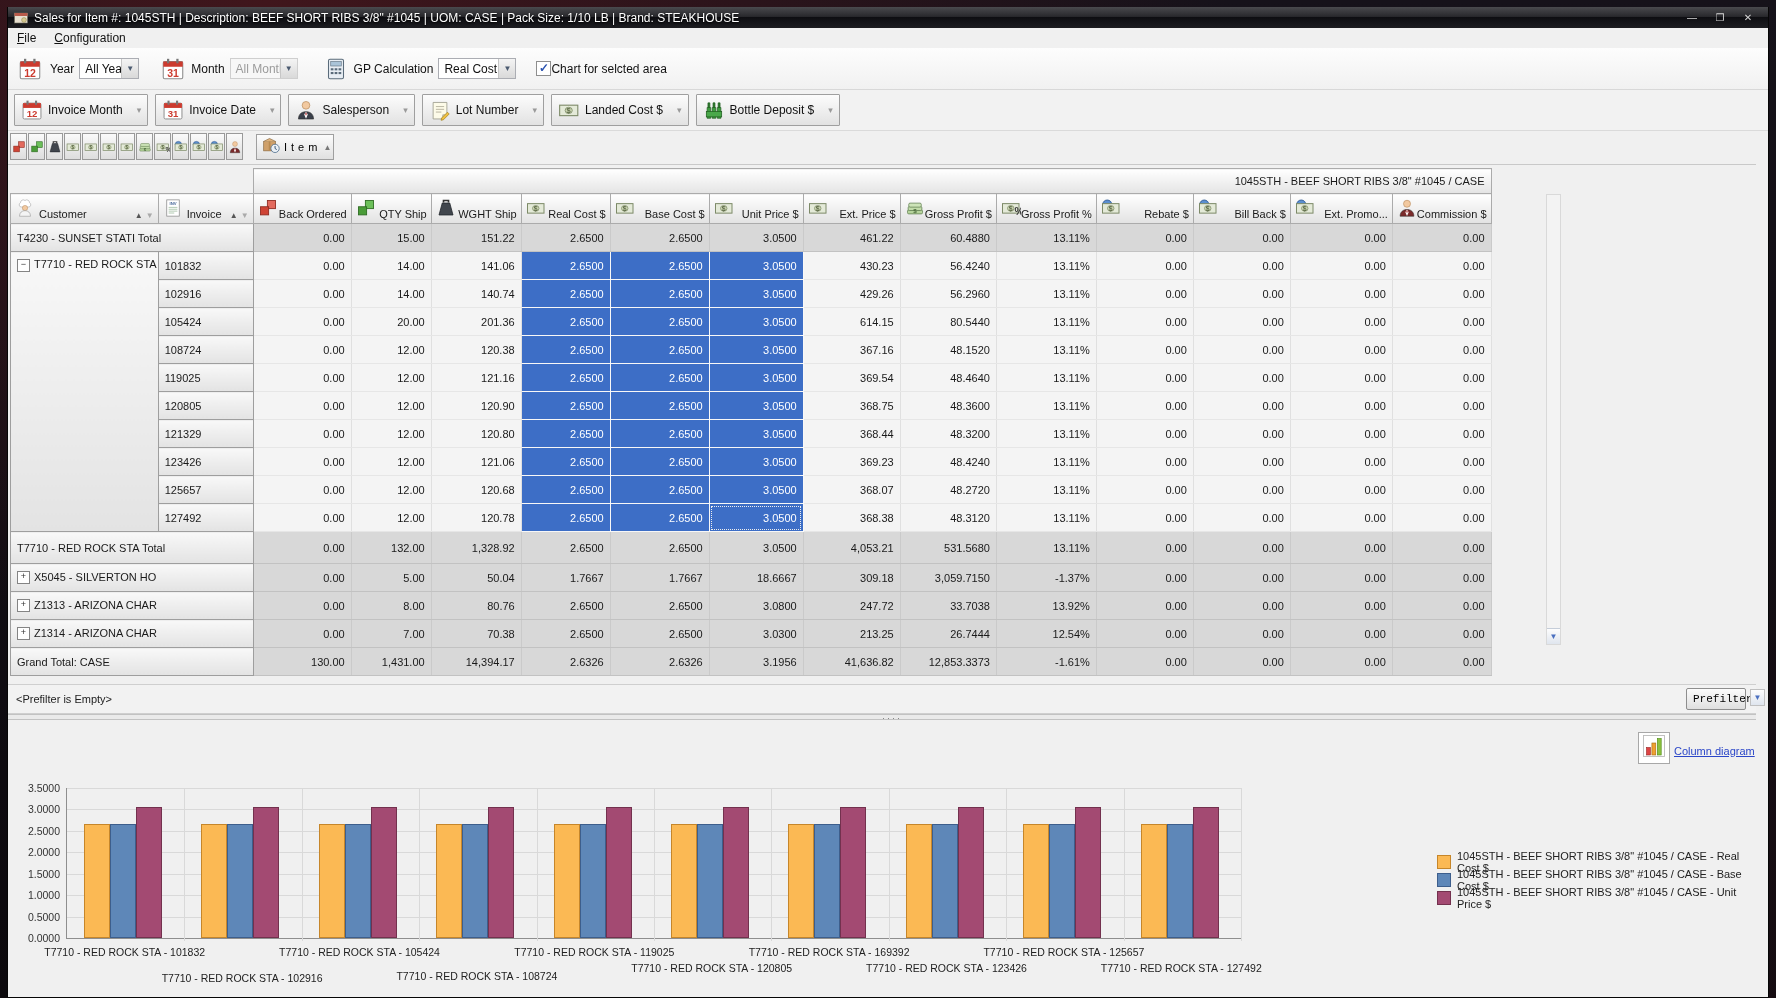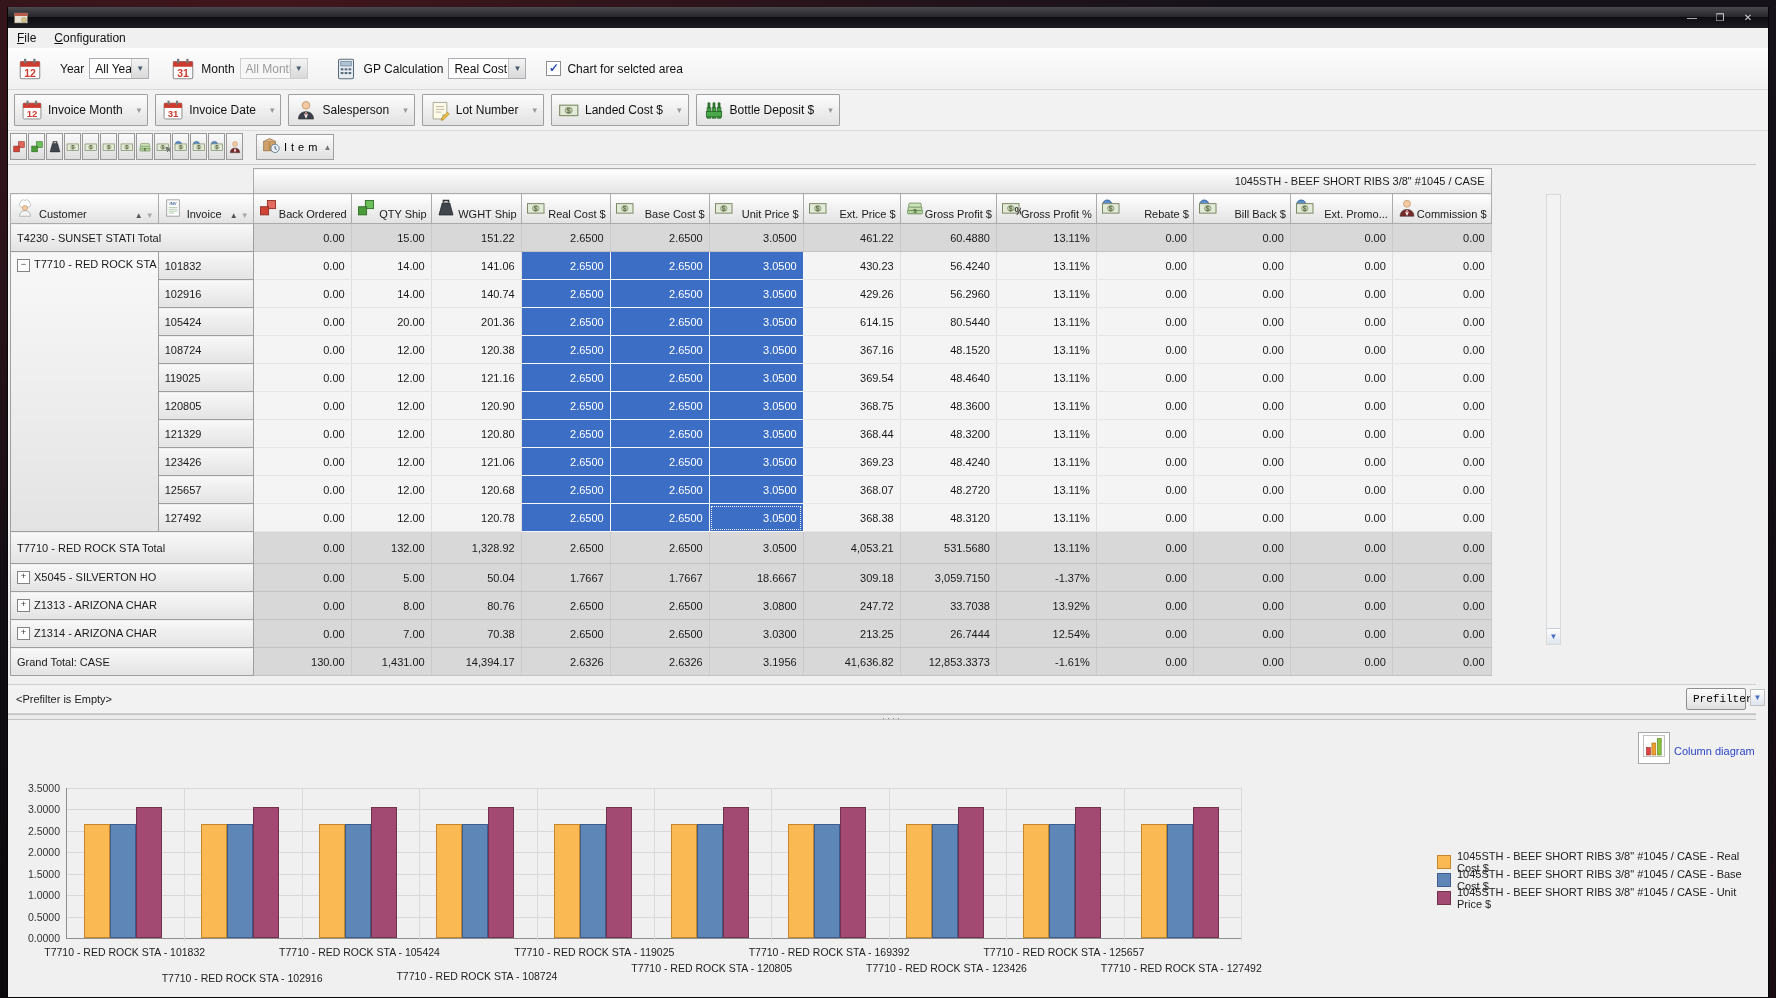--- a/index.html
+++ b/index.html
@@ -79,21 +79,21 @@
   .prestatus{margin-left:8px;}
   .prefilterbtn{position:absolute;left:1686px;top:688px;width:60px;height:22px;background:linear-gradient(#fcfcfc,#dfdfdf);border:1px solid #8e8e8e;border-radius:2px;font-size:11px;font-family:Liberation Mono, monospace;}
   .paneldn{position:absolute;left:1750px;top:689px;width:15px;height:17px;background:linear-gradient(#fdfdfd,#dfe5ee);border:1px solid #c0c0c0;color:#4a6fc0;font-size:8px;display:flex;align-items:center;justify-content:center;box-sizing:border-box;}
   
   .splitter{position:absolute;left:8px;top:714px;width:1748px;height:6px;background:#eaeaea;border-top:1px solid #c2c2c2;border-bottom:1px solid #c2c2c2;box-sizing:border-box;}
   .grip{position:absolute;left:50%;top:-2px;color:#777;font-size:9px;letter-spacing:2px;}
   
   .chartpanel{position:absolute;left:8px;top:720px;width:1748px;height:269px;background:#F0F0F0;}
   .coldiagbtn{position:absolute;left:1630px;top:12px;width:30px;height:30px;background:#fff;border:1px solid #a8a8a8;display:flex;align-items:center;justify-content:center;}
   .coldiagbtn svg{width:24px;height:24px;}
-  .coldiaglink{position:absolute;left:1666px;top:25px;font-size:11px;color:#2b46c8;cursor:pointer;}
+  .coldiaglink{position:absolute;left:1666px;top:25px;font-size:11px;color:#2b46c8;text-decoration:underline;cursor:pointer;}
   .ytick{position:absolute;width:44px;text-align:right;font-size:10.5px;color:#333;left:8px;}
   #plot{position:absolute;left:58px;top:68px;width:1174px;height:150px;border-left:1px solid #8e8e8e;border-bottom:1px solid #8e8e8e;}
   .hgrid{position:absolute;left:0;width:100%;height:1px;background:#d9d9d9;}
   .vgrid{position:absolute;top:0;width:1px;background:#d9d9d9;}
   .bar{position:absolute;bottom:0;width:26px;box-sizing:border-box;border:1px solid;}
   .xlab{position:absolute;width:230px;text-align:center;font-size:10.5px;color:#222;white-space:nowrap;}
   .legend{position:absolute;left:1429px;top:133px;font-size:11px;color:#222;}
   .legrow{display:flex;align-items:center;height:18px;}
   .legsw{width:12px;height:12px;border:1px solid;margin-right:6px;flex:none;}
 </style>
@@ -103,20 +103,21 @@
 <div class="window"></div>
 
 <div class="titlebar">
   <span class="appicon" id="appIcon">
       <svg viewBox="0 0 16 16">
         <rect x="1.5" y="3" width="13" height="10" fill="#e8e0d0" stroke="#6a6a5a" stroke-width=".6"></rect>
         <rect x="1.5" y="3" width="13" height="3" fill="#b85a4a"></rect>
         <circle cx="11" cy="10" r="2.4" fill="#d4c890" stroke="#8a7a4a" stroke-width=".5"></circle>
       </svg>
     </span>
+  <span class="titletext">Sales for Item #: 1045STH | Description: BEEF SHORT RIBS 3/8" #1045 | UOM: CASE | Pack Size: 1/10 LB | Brand: STEAKHOUSE</span>
   <span class="winbtns" id="winbtns">
       <span class="winbtn">—</span>
       <span class="winbtn">❐</span>
       <span class="winbtn">✕</span>
     </span>
 </div>
 
 <div class="menubar" id="menubar">
     <span class="menuitem">File</span>
     <span class="menuitem">Configuration</span>
@@ -125,21 +126,21 @@
 <div class="toolbar">
   <span class="ticon" id="icoYear" style="margin-left:10px">
       <svg viewBox="0 0 16 16">
         <rect x="1.5" y="3" width="13" height="11.5" rx="1" fill="#fff" stroke="#8a8a8a" stroke-width=".7"></rect>
         <rect x="1.5" y="3" width="13" height="3.5" fill="#cc3b2f"></rect>
         <rect x="4" y="1.2" width="1.5" height="3" fill="#777"></rect>
         <rect x="10.2" y="1.2" width="1.5" height="3" fill="#777"></rect>
         <text x="8" y="13" font-size="7" font-weight="bold" text-anchor="middle" fill="#cc3b2f" font-family="sans-serif">12</text>
       </svg>
     </span>
-  <span class="tlabel" style="margin-left:18px">Year</span>
+  <span class="tlabel" style="margin-left:8px">Year</span>
   <span class="combo" style="margin-left:5px;width:60px">
     <span class="cval">All Years</span>
     <span class="cbtn">▼</span>
   </span>
   <span class="ticon" id="icoMonth" style="margin-left:22px">
       <svg viewBox="0 0 16 16">
         <rect x="1.5" y="3" width="13" height="11.5" rx="1" fill="#fff" stroke="#8a8a8a" stroke-width=".7"></rect>
         <rect x="1.5" y="3" width="13" height="3.5" fill="#cc3b2f"></rect>
         <rect x="4" y="1.2" width="1.5" height="3" fill="#777"></rect>
         <rect x="10.2" y="1.2" width="1.5" height="3" fill="#777"></rect>
@@ -166,21 +167,21 @@
       </svg>
     </span>
   <span class="tlabel" style="margin-left:6px">GP Calculation</span>
   <span class="combo" style="margin-left:5px;width:78px">
     <span class="cval">Real Cost</span>
     <span class="cbtn">▼</span>
   </span>
   <span class="checkbox" style="margin-left:20px">
       <span class="chk">✓</span>
     </span>
-  <span class="tlabel" style="margin-left:6px">Chart for selcted area</span>
+  <span class="tlabel" style="">Chart for selcted area</span>
 </div>
 
 <div class="filterbar" id="filterbar">
     <div class="chip">
       <span class="ficon">
         <svg viewBox="0 0 16 16">
           <rect x="1.5" y="3" width="13" height="11.5" rx="1" fill="#fff" stroke="#8a8a8a" stroke-width=".7"></rect>
           <rect x="1.5" y="3" width="13" height="3.5" fill="#cc3b2f"></rect>
           <rect x="4" y="1.2" width="1.5" height="3" fill="#777"></rect>
           <rect x="10.2" y="1.2" width="1.5" height="3" fill="#777"></rect>

